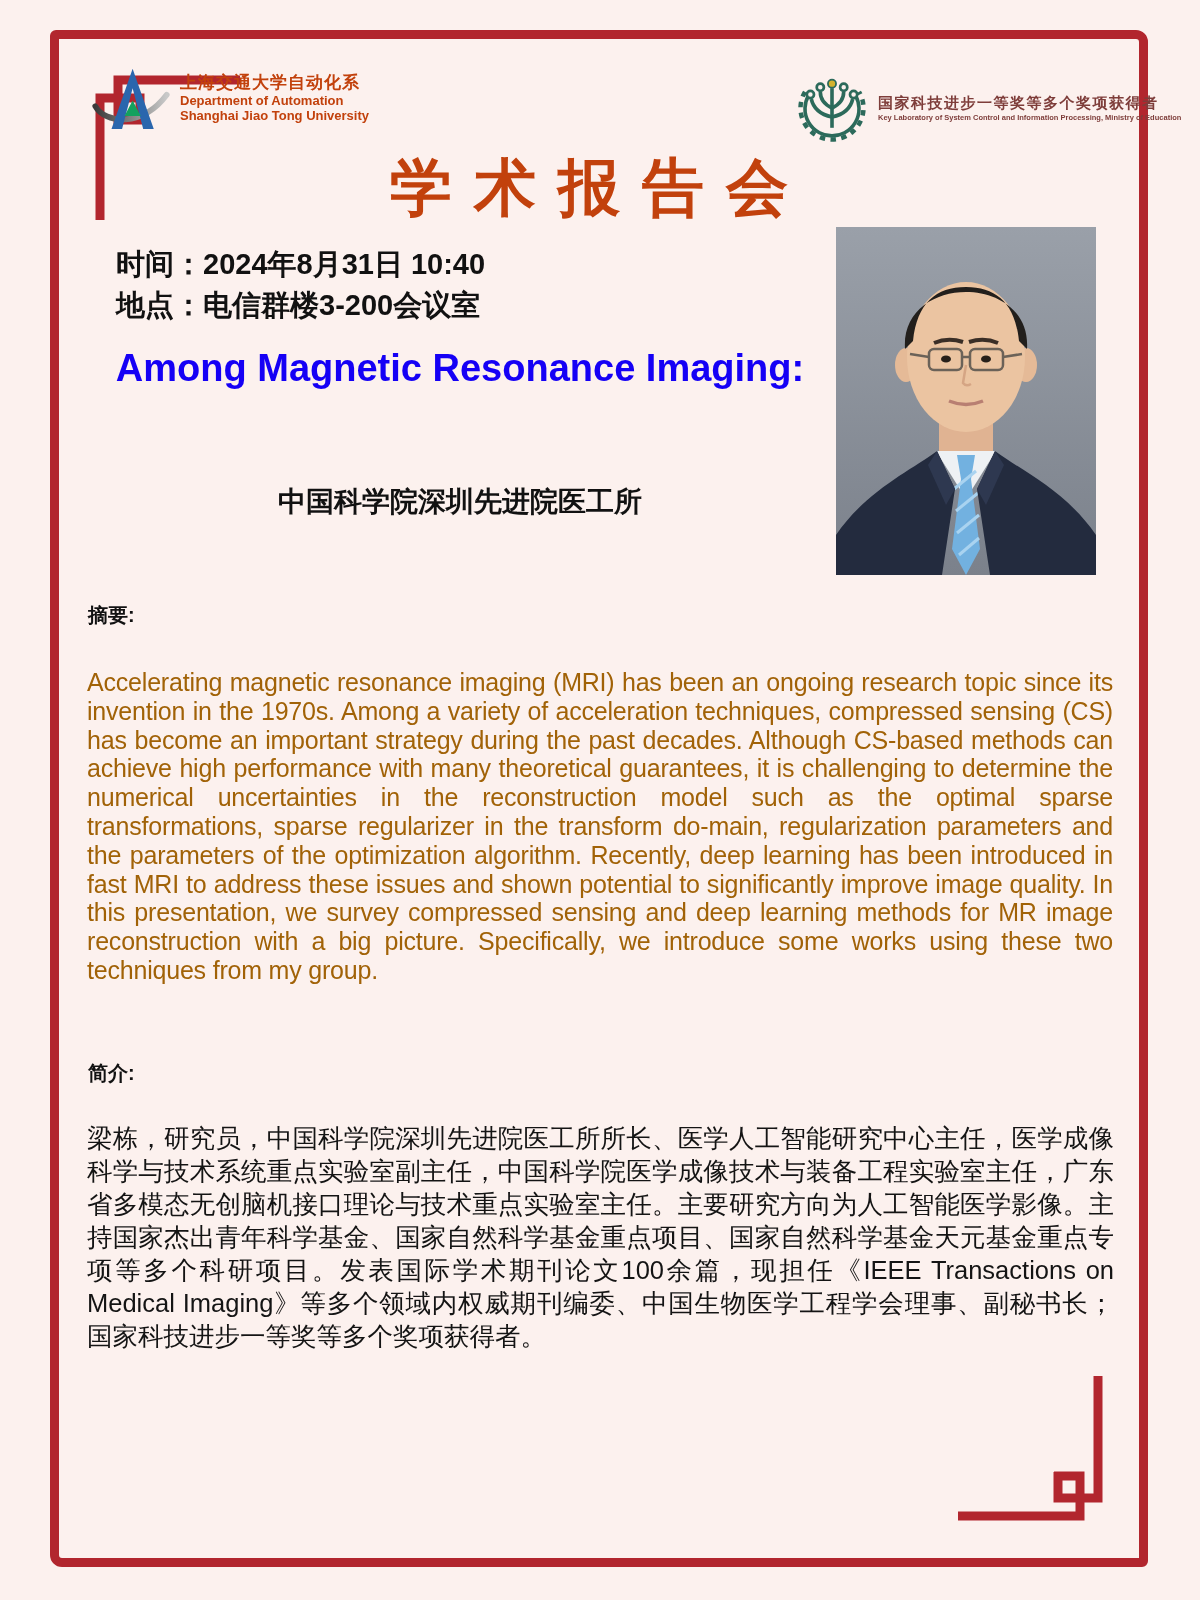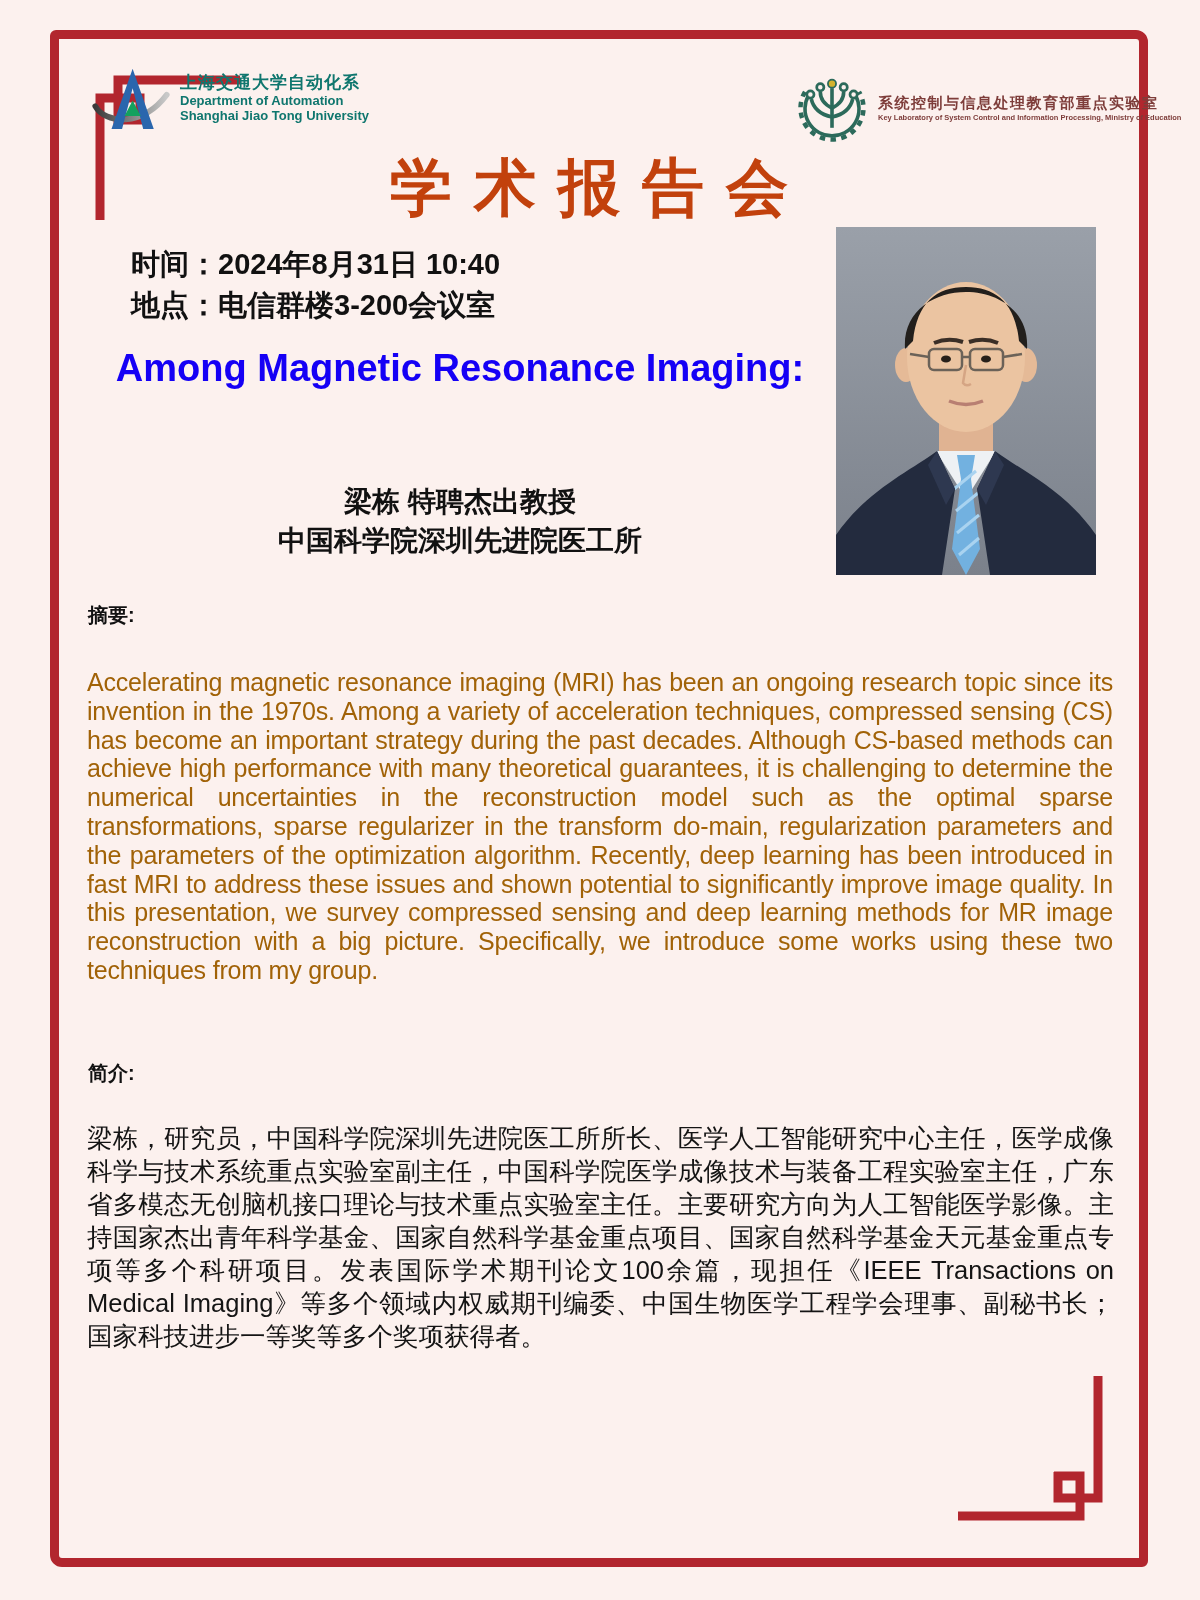--- a/index.html
+++ b/index.html
@@ -19,42 +19,42 @@
     border:9px solid #b2262e;
     border-radius:6px 12px 6px 12px;
     pointer-events:none;
   }
   .corner{position:absolute;width:220px;height:220px;pointer-events:none;}
   .corner-tl{left:44px;top:24px;}
   .corner-br{left:934px;top:1352px;transform:rotate(180deg);}
 
   
   .sjtu-logo{position:absolute;left:92px;top:62px;display:flex;align-items:center;}
-  .sjtu-text{margin-left:10px;color:#0f766e;}
+  .sjtu-text{margin-left:10px;color:#c2410c;}
   .sjtu-cn{font-size:17px;font-weight:700;letter-spacing:1px;line-height:20px;}
   .sjtu-en{font-size:13px;font-weight:700;line-height:15px;}
 
   .lab-logo{position:absolute;left:796px;top:72px;display:flex;align-items:center;}
   .lab-text{margin-left:10px;color:#7e3d3a;}
   .lab-cn{font-size:15px;font-weight:700;letter-spacing:1.5px;line-height:20px;}
   .lab-en{font-size:7.5px;font-weight:700;line-height:10px;margin-top:0;}
 
   
   .main-title{
     position:absolute;left:0;top:146px;width:1200px;
     text-align:center;
     font-family:"DejaVu Serif", serif;
     font-weight:700;
     font-size:62px;
     letter-spacing:22px;
     color:#c2410c;
   }
 
   
-  .meta{position:absolute;left:131px;top:244px;font-size:29px;font-weight:700;color:#111;line-height:41px;}
+  .meta{position:absolute;left:116px;top:244px;font-size:29px;font-weight:700;color:#111;line-height:41px;}
   .meta-row span{display:inline;}
 
   
   .talk-title{
     position:absolute;left:88px;top:344px;width:744px;
     text-align:center;color:#1500f5;
     font-size:38px;font-weight:700;line-height:49px;
   }
 
   
@@ -133,42 +133,41 @@
         <path d="M 40 50 C 26 47 19 39 17 30"></path>
         <path d="M 40 50 C 54 47 61 39 63 30"></path>
       </g>
       <circle cx="40" cy="13" r="4.5" fill="#d4b32e" stroke="#2c6a5b" stroke-width="2"></circle>
       <circle cx="27" cy="17" r="4" fill="#fcf1ee" stroke="#2c6a5b" stroke-width="3"></circle>
       <circle cx="53" cy="17" r="4" fill="#fcf1ee" stroke="#2c6a5b" stroke-width="3"></circle>
       <circle cx="16" cy="25" r="4" fill="#fcf1ee" stroke="#2c6a5b" stroke-width="3"></circle>
       <circle cx="64" cy="25" r="4" fill="#fcf1ee" stroke="#2c6a5b" stroke-width="3"></circle>
     </svg>
     <div class="lab-text">
-      <div class="lab-cn">系统控制与信息处理教育部重点实验室</div>
+      <div class="lab-cn">国家科技进步一等奖等多个奖项获得者</div>
       <div class="lab-en">Key Laboratory of System Control and Information Processing, Ministry of Education</div>
     </div>
   </div>
 
   <div class="main-title">学术报告会</div>
 
   <div class="meta">
     <div class="meta-row">
       <span>时间：</span><span>2024年8月31日 10:40</span>
     </div>
     <div class="meta-row">
       <span>地点：</span><span>电信群楼3-200会议室</span>
     </div>
   </div>
 
   <div class="talk-title">
     <div>Among Magnetic Resonance Imaging:</div>
   </div>
 
   <div class="speaker-block">
-    <div>梁栋 特聘杰出教授</div>
     <div>中国科学院深圳先进院医工所</div>
   </div>
 
   <div class="photo">
     <svg width="262" height="348" viewBox="0 0 260 348">
       <defs>
         <linearGradient id="pbg" x1="0" y1="0" x2="0" y2="1">
           <stop offset="0" stop-color="#9aa0a9"></stop>
             <stop offset="1" stop-color="#7b818b"></stop>
         </linearGradient>

